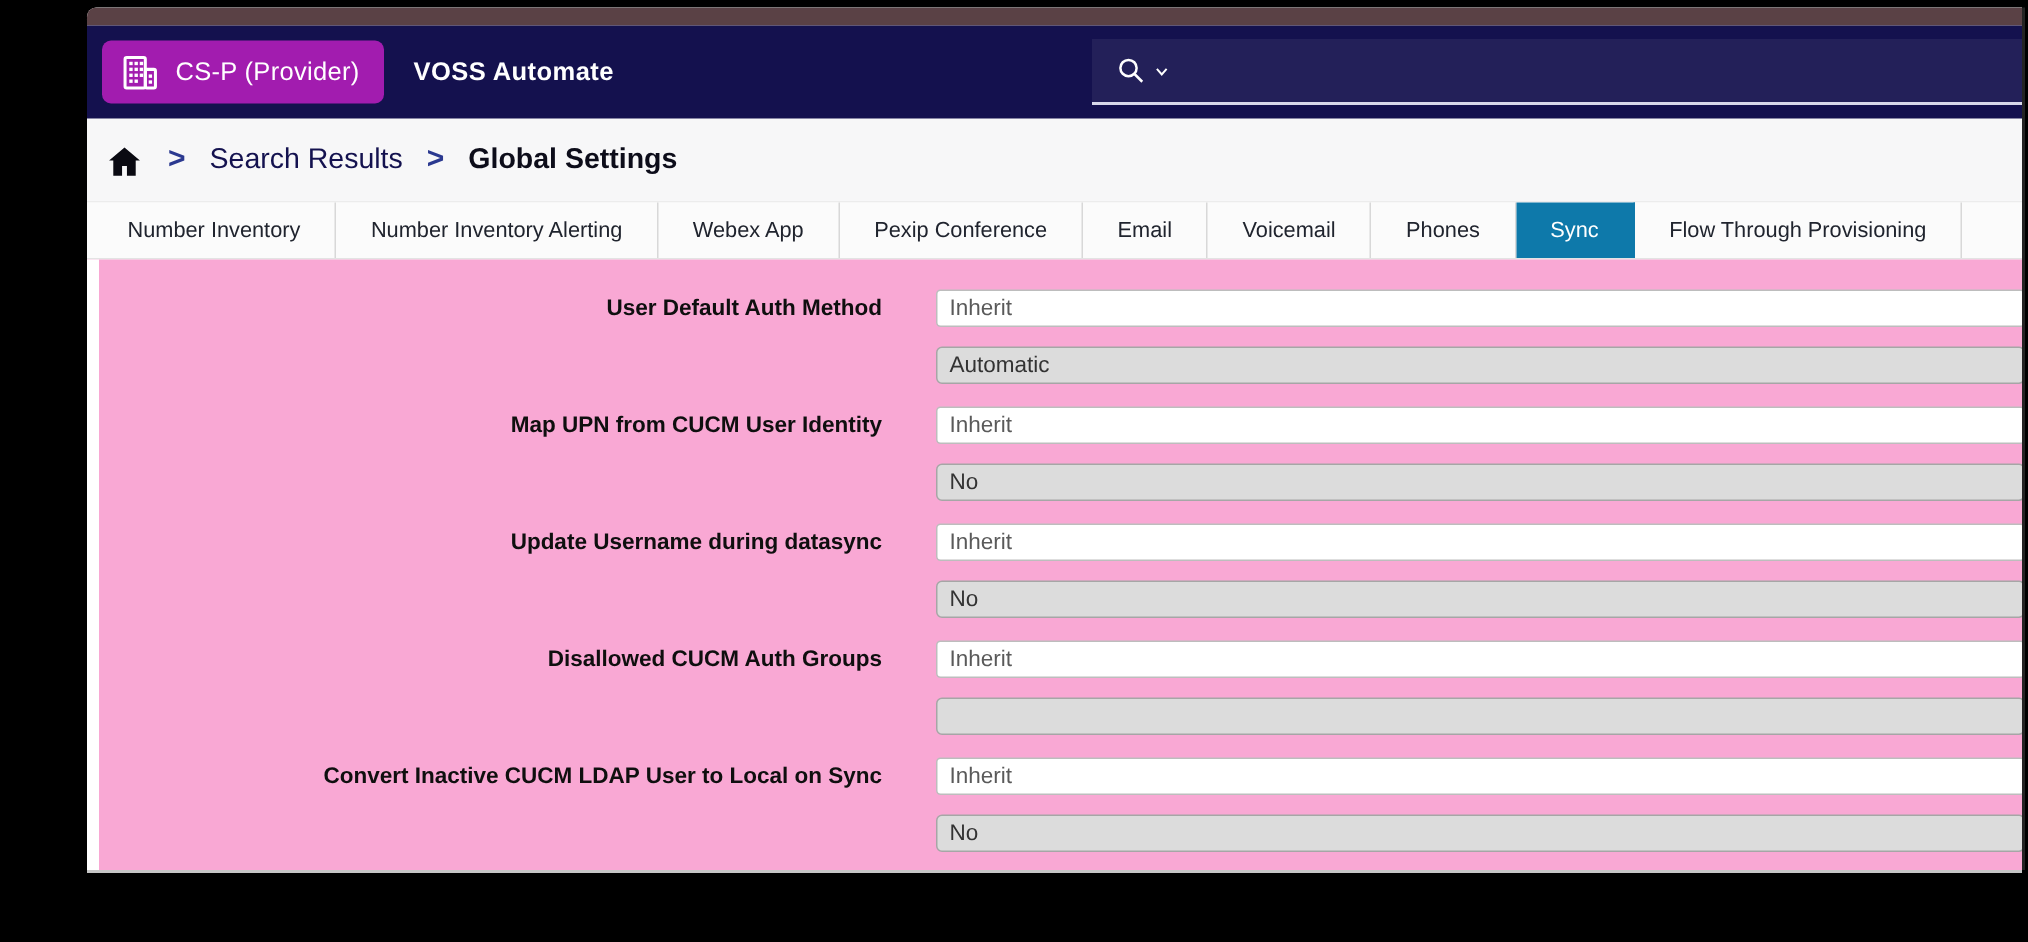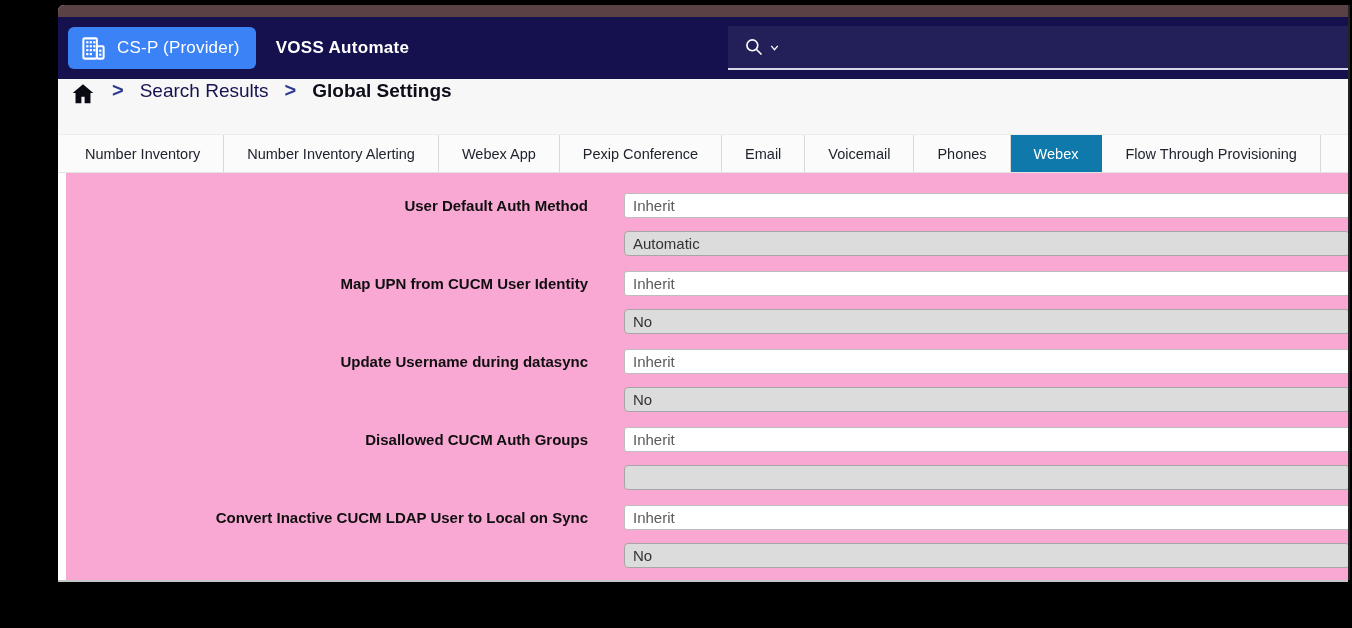--- a/index.html
+++ b/index.html
@@ -9,33 +9,33 @@
   .frame { position:absolute; left:58px; top:5px; width:1290px; height:575px;
            background:#ffffff; overflow:hidden; border-top-left-radius:6px;
            box-shadow:0 2px 0 rgba(220,220,220,.9), 2px 0 0 rgba(60,60,60,.6); }
 
   
   .top-strip { height:12px; background:#5a4145; }
 
   
   .header { height:62px; background:#14114e; display:flex; align-items:center;
             position:relative; padding-left:10px; }
-  .org-badge { display:flex; align-items:center; gap:10px; background:#3b82f6;
+  .org-badge { display:flex; align-items:center; gap:10px; background:#a21caf;
                border-radius:6px; height:42px; padding:0 16px 0 12px; cursor:pointer; }
   .org-badge span { color:#ffffff; font-size:17px; font-weight:500; letter-spacing:.2px; }
   .app-title { color:#ffffff; font-size:17px; font-weight:bold; margin-left:20px;
                letter-spacing:.3px; }
   .search-wrap { position:absolute; left:670px; right:-8px; top:9px; height:44px;
                  background:#232059; border-bottom:2px solid #d8d8ea;
                  display:flex; align-items:center; padding-left:16px; }
   .search-icons { display:flex; align-items:center; gap:4px; margin-right:22px; }
   .search-placeholder { color:#eceaf4; font-size:15px; font-weight:500; }
 
   
-  .breadcrumb-bar { height:56px; background:#f7f7f8; display:flex; 
+  .breadcrumb-bar { height:56px; background:#f7f7f8; display:flex; align-items:center;
                     padding-left:12px; border-bottom:1px solid #ececec; }
   .crumb-sep { color:#2b3990; font-size:20px; font-weight:bold; margin:0 16px;
                transform:scaleY(1.15); }
   .crumb-link { color:#14124f; font-size:19px; cursor:pointer; }
   .crumb-current { color:#0d0d1a; font-size:19px; font-weight:bold; }
   .home-icon { margin-top:2px; cursor:pointer; }
 
   
   .tab-bar { height:38px; background:#fbfbfb; display:flex; align-items:stretch;
              padding-left:4px; border-bottom:1px solid #e3e3e3; white-space:nowrap; }
@@ -111,21 +111,21 @@
   </div>
 
   <div class="tab-bar" id="tabBar">
       <div class="tab">Number Inventory</div>
       <div class="tab">Number Inventory Alerting</div>
       <div class="tab">Webex App</div>
       <div class="tab">Pexip Conference</div>
       <div class="tab">Email</div>
       <div class="tab">Voicemail</div>
       <div class="tab">Phones</div>
-      <div class="tab active">Webex</div>
+      <div class="tab active">Sync</div>
       <div class="tab">Flow Through Provisioning</div>
     </div>
 
   <div class="content" id="formArea">
       <div class="form-row">
         <div class="row-label">User Default Auth Method</div>
         <div class="row-inputs">
           <div class="inp policy">Inherit</div>
           <div class="inp value">Automatic</div>
         </div>

